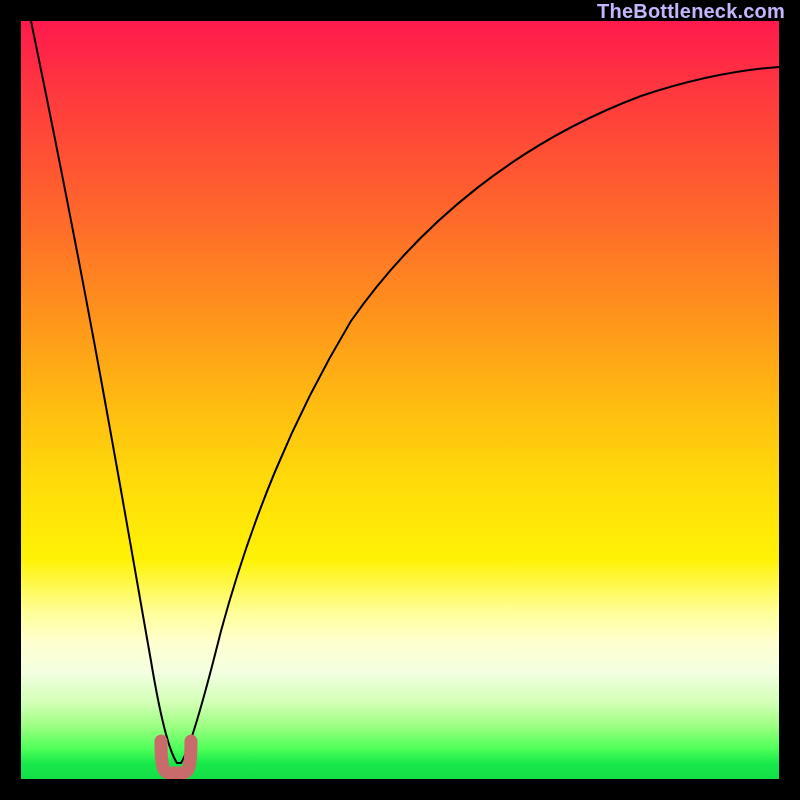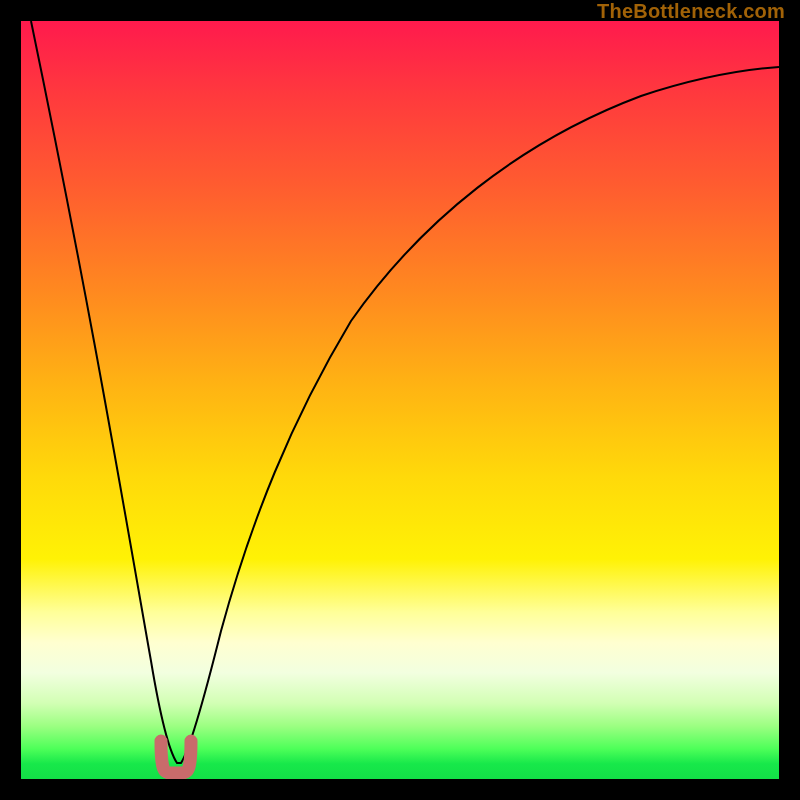--- a/index.html
+++ b/index.html
@@ -48,21 +48,21 @@
     position: absolute;
     left: 0;
     top: 0;
     width: 758px;
     height: 758px;
   }
   .watermark {
     position: absolute;
     top: 0;
     right: 15px;
-    color: #a16207;
+    color: #c4b5fd;
     font-size: 20px;
     font-weight: 600;
     letter-spacing: 0.2px;
   }
 </style>
 </head>
 <body>
 
 <div class="frame">
   <div class="gradient"></div>

